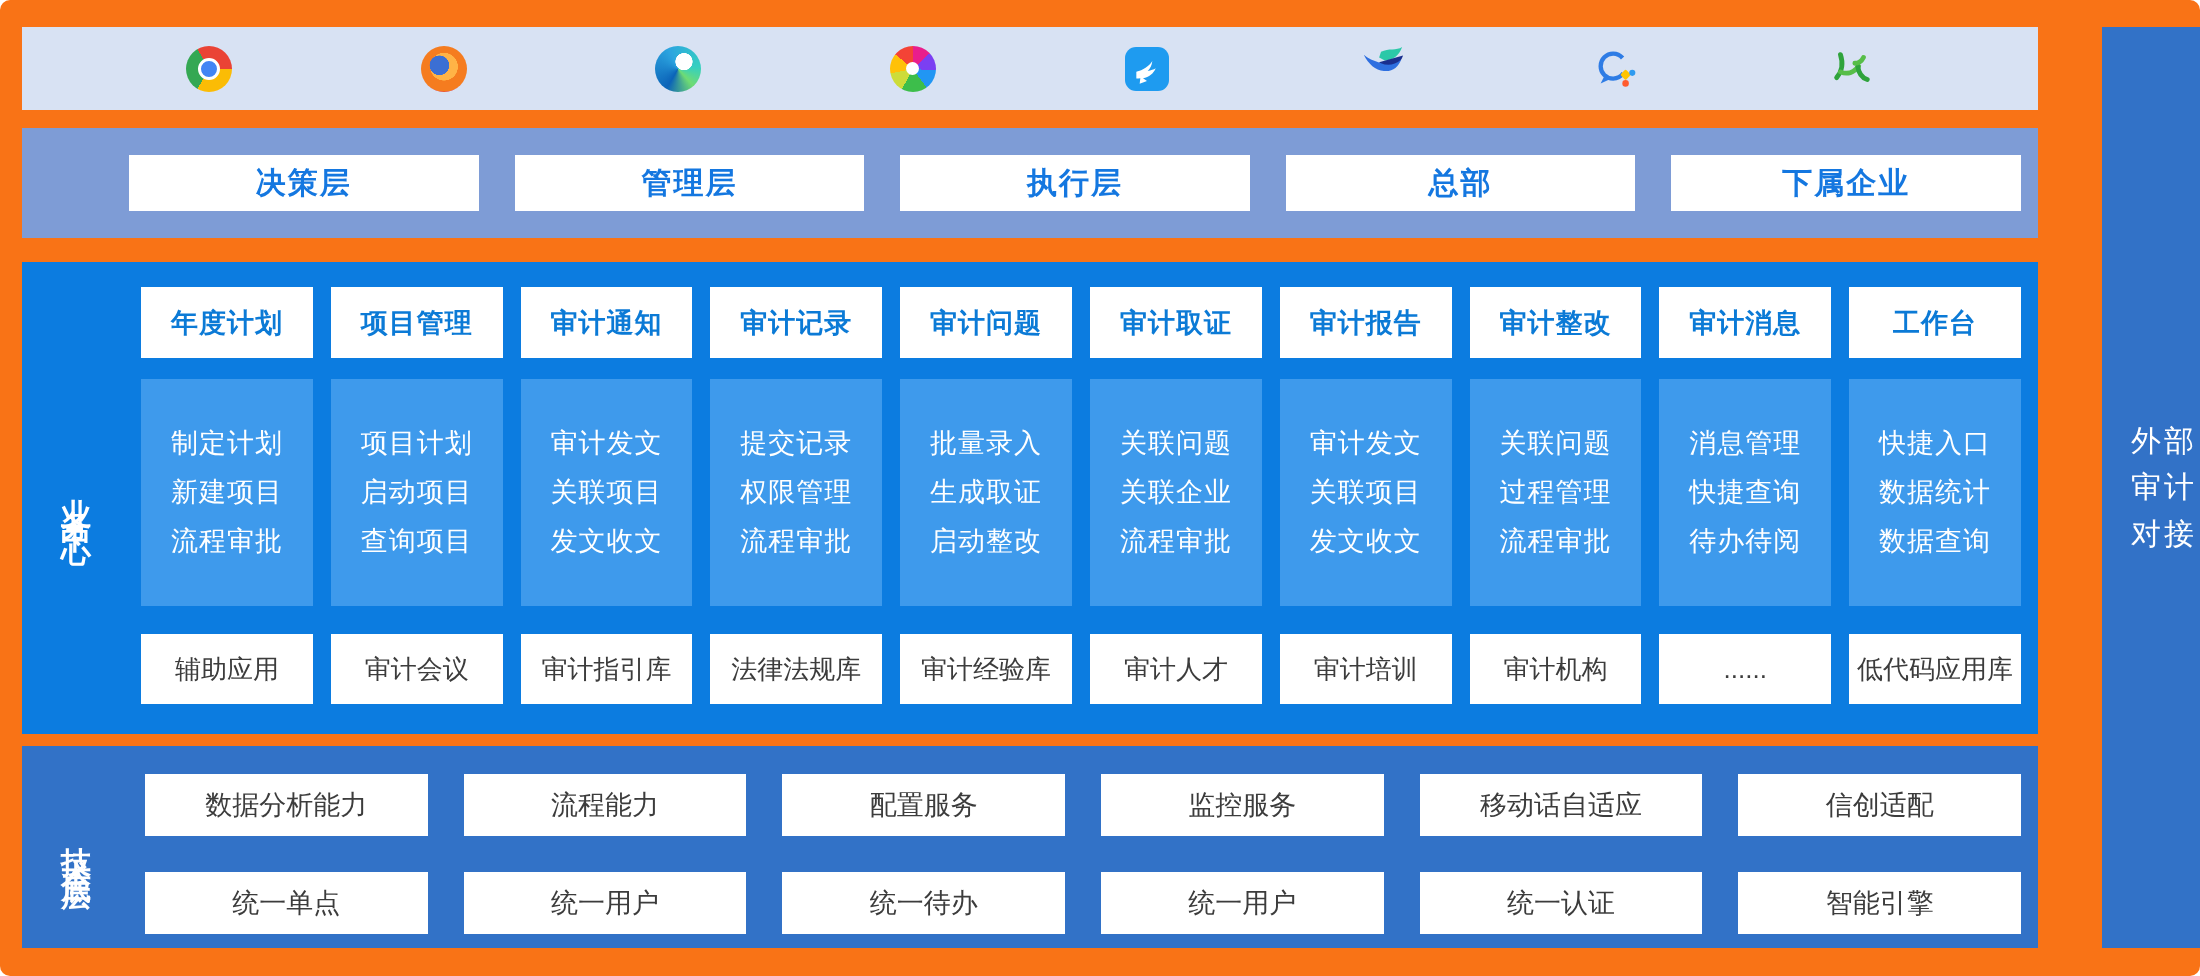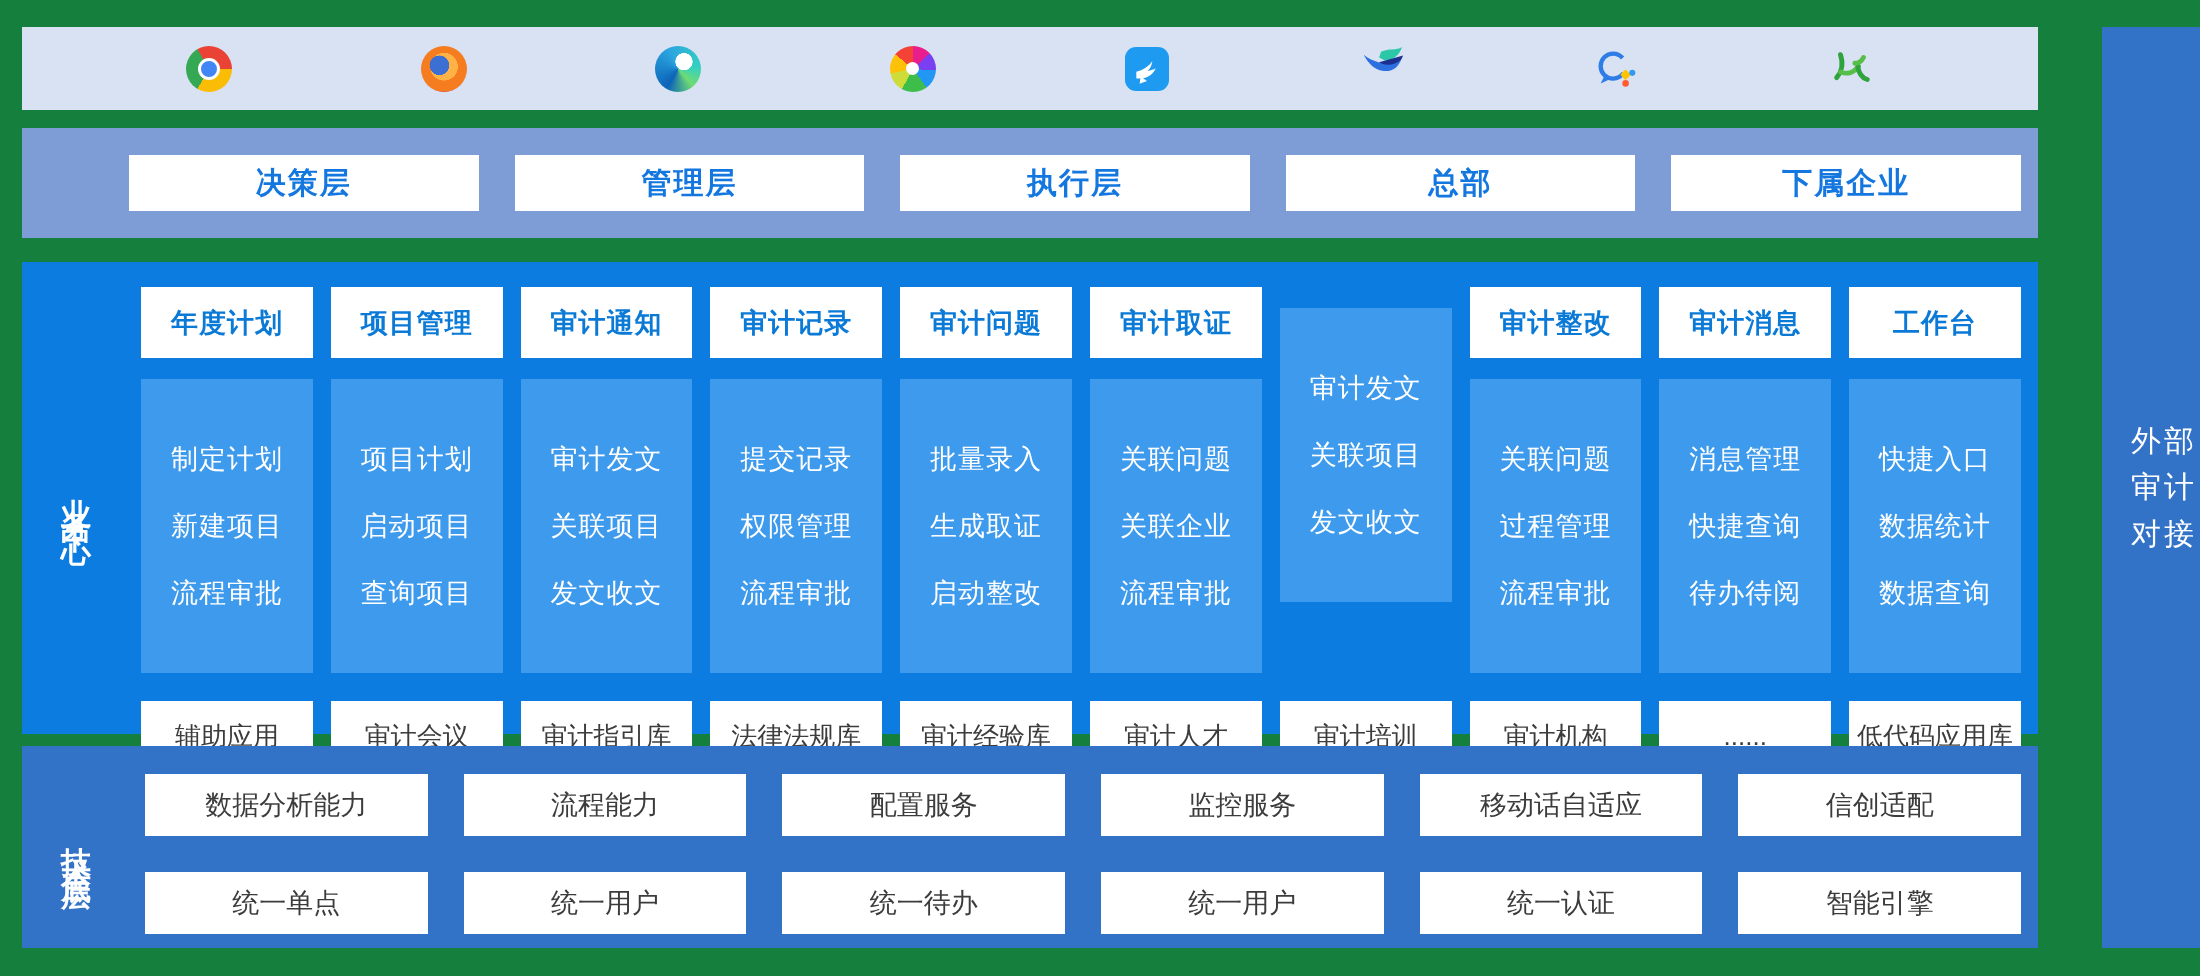--- a/index.html
+++ b/index.html
@@ -1,18 +1,18 @@
 <!DOCTYPE html>
 <html><head>
 <meta charset="utf-8">
 <style>
   * { margin:0; padding:0; box-sizing:border-box; }
   html,body { background:#fff; }
   body { font-family:"Liberation Sans","DejaVu Sans",sans-serif; }
-  .page { position:relative; width:2200px; height:976px; background:#15803d; overflow:hidden; }
+  .page { position:relative; width:2200px; height:976px; background:#f97316; overflow:hidden;border-radius:10px; }
 
   
   .client-band { position:absolute; left:22px; top:27px; width:2016px; height:83px;
     background:#D8E2F3; display:flex; align-items:center; justify-content:space-around; padding:0 70px; }
   .app-icon { position:relative; width:46px; height:46px; flex:0 0 auto; }
   .app-icon svg { width:100%; height:100%; display:block; }
 
   .chrome-ring { position:absolute; inset:0; border-radius:50%;
     background:conic-gradient(from -30deg,#EA4335 0 120deg,#FBBC05 120deg 240deg,#34A853 240deg 360deg); }
   .chrome-center { position:absolute; inset:12px; background:#4285F4; border:3px solid #fff; border-radius:50%; }
@@ -41,22 +41,22 @@
   
   .business { position:absolute; left:22px; top:262px; width:2016px; height:472px;
     background:#0C7CE0; display:flex; }
   .gutter { width:107px; display:flex; align-items:center; justify-content:center; }
   .v-label { writing-mode:vertical-rl; text-orientation:upright; color:#fff; font-weight:700;
     font-size:30px; letter-spacing:12px; }
   .biz-content { flex:1; padding:25px 17px 0 12px; }
   .module-grid { display:grid; grid-template-columns:repeat(10,1fr); column-gap:18px; }
   .module-title { height:71px; background:#fff; display:flex; align-items:center; justify-content:center;
     color:#0B7AD6; font-weight:700; font-size:27px; letter-spacing:1px; }
-  .module-box { margin-top:21px; height:294px; background:#3E9AEC; display:flex; flex-direction:column;
-    align-items:center; justify-content:center; gap:40px; }
+  .module-box { margin-top:21px; height:227px; background:#3E9AEC; display:flex; flex-direction:column;
+    align-items:center; justify-content:center; gap:22px; }
   .module-item { color:#fff; font-size:27px; letter-spacing:1px; line-height:1; }
   .aux-grid { margin-top:28px; display:grid; grid-template-columns:repeat(10,1fr); column-gap:18px; }
   .aux-btn { height:70px; background:#fff; display:flex; align-items:center; justify-content:center;
     color:#3C3C3C; font-size:26px; }
 
   
   .tech { position:absolute; left:22px; top:746px; width:2016px; height:202px;
     background:#3272C7; display:flex; }
   .tech-content { flex:1; padding:28px 17px 0 16px; display:grid; grid-template-columns:repeat(6,1fr);
     grid-template-rows:62px 62px; column-gap:18px; row-gap:17px;gap:36px; }
@@ -184,20 +184,21 @@
         <div>
           <div class="module-title">审计取证</div>
           <div class="module-box">
             <div class="module-item">关联问题</div>
             <div class="module-item">关联企业</div>
             <div class="module-item">流程审批</div>
           </div>
         </div>
 
         <div>
+          <div class="module-title">审计报告</div>
           <div class="module-box">
             <div class="module-item">审计发文</div>
             <div class="module-item">关联项目</div>
             <div class="module-item">发文收文</div>
           </div>
         </div>
 
         <div>
           <div class="module-title">审计整改</div>
           <div class="module-box">

